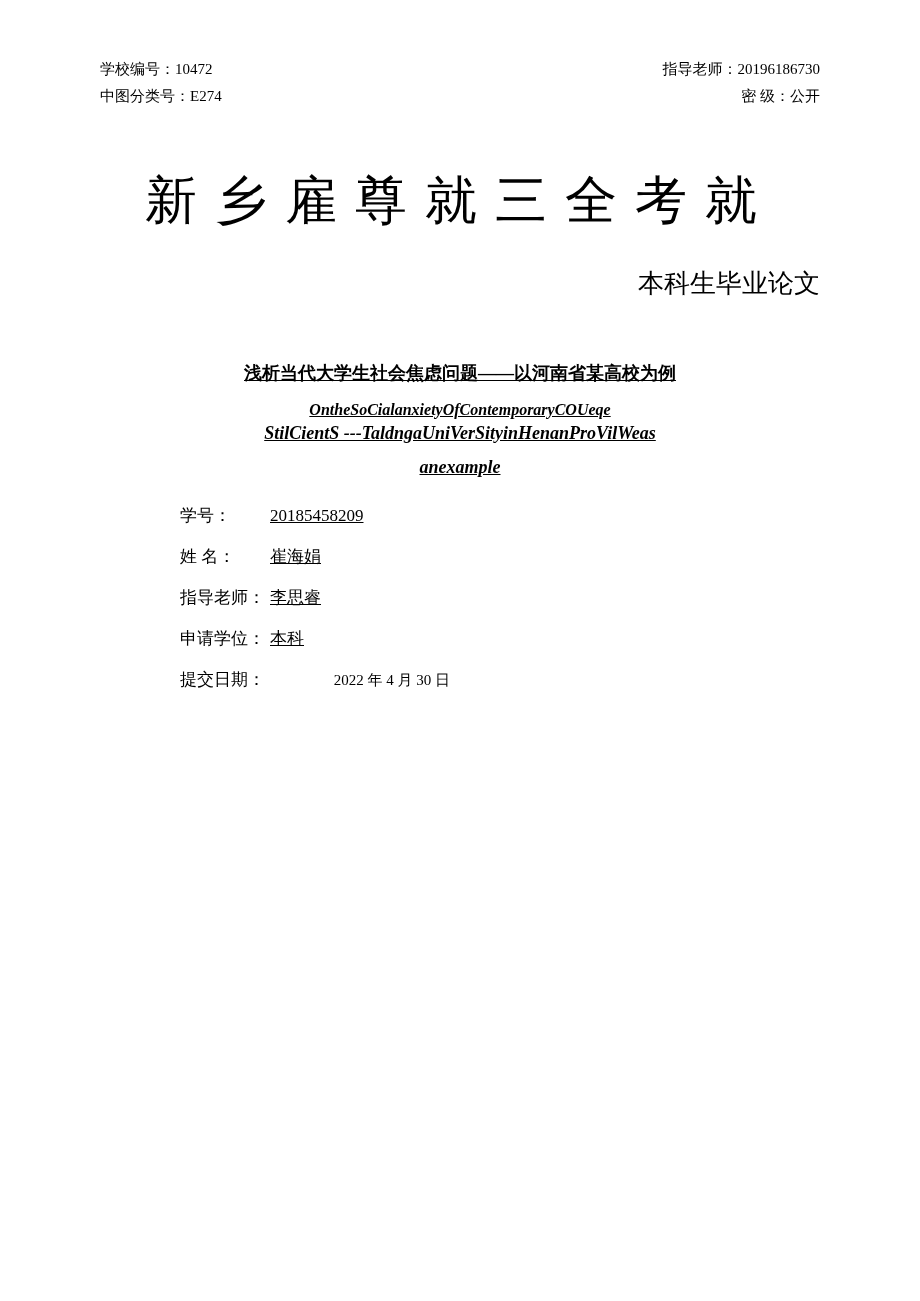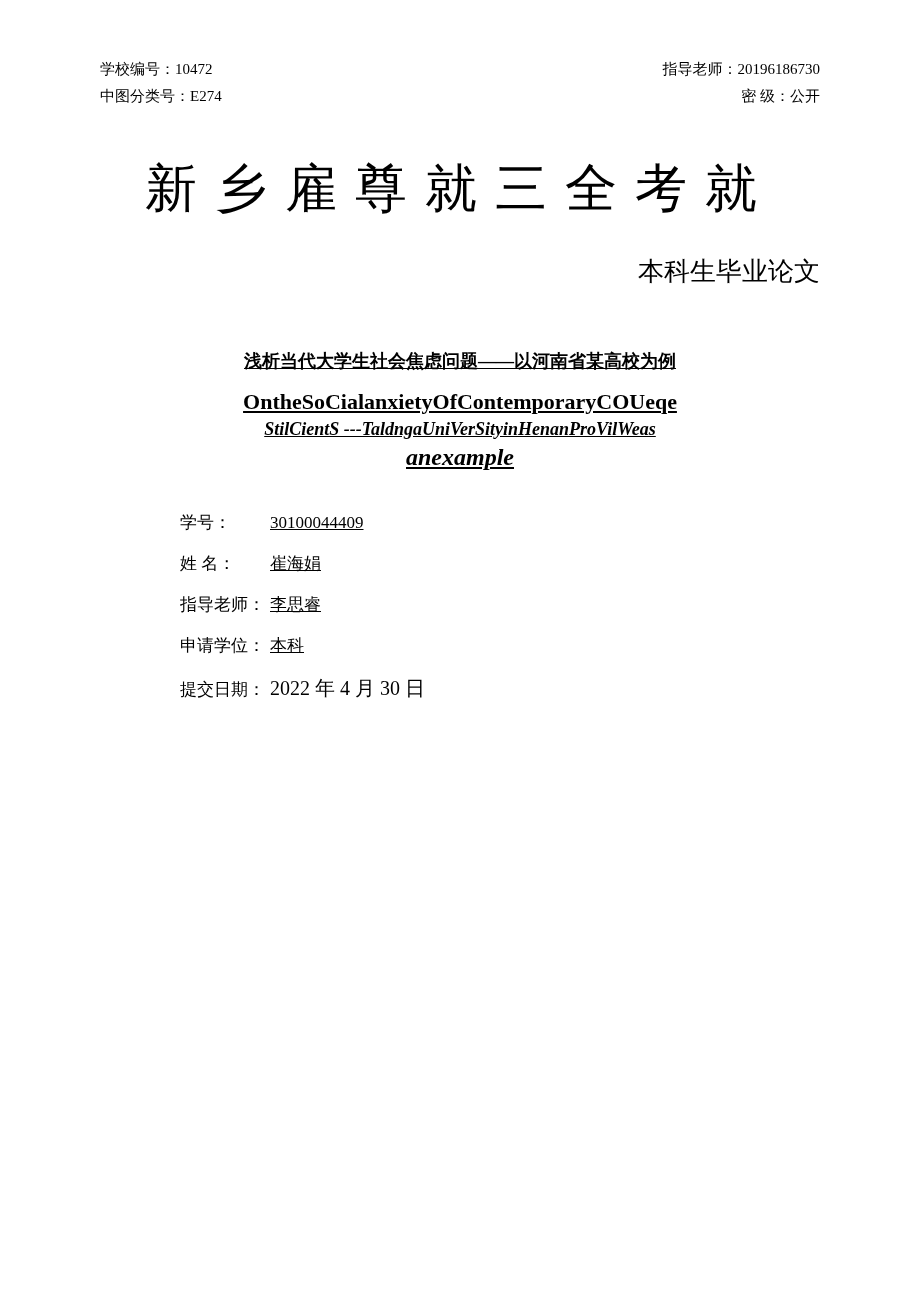--- a/index.html
+++ b/index.html
@@ -22,21 +22,21 @@
       justify-content: space-between;
       margin-bottom: 8px;
       font-size: 15px;
     }
 
     .main-title {
       text-align: center;
       font-size: 52px;
       font-family: "KaiTi", "楷体", "STKaiti", serif;
       letter-spacing: 18px;
-      margin-top: 48px;
+      margin-top: 60px;
       margin-bottom: 30px;
       font-weight: normal;
     }
 
     .subtitle {
       text-align: right;
       font-size: 26px;
       font-family: "SimSun", "宋体", serif;
       margin-bottom: 60px;
       font-weight: normal;
@@ -46,44 +46,45 @@
       text-align: center;
       font-size: 18px;
       font-weight: bold;
       text-decoration: underline;
       margin-bottom: 16px;
       font-family: "SimSun", "宋体", serif;
     }
 
     .english-topic1 {
       text-align: center;
-      font-size: 22px;
+      font-size: 16px;
       font-weight: bold;
       text-decoration: underline;
+      font-style: italic;
       margin-bottom: 4px;
       font-family: "Times New Roman", serif;
     }
 
     .english-topic2 {
       text-align: center;
       font-size: 18px;
       font-weight: bold;
       text-decoration: underline;
       font-style: italic;
-      margin-bottom: 4px;
+      margin-bottom: 13px;
       font-family: "Times New Roman", serif;
     }
 
     .english-topic3 {
       text-align: center;
-      font-size: 24px;
+      font-size: 18px;
       font-weight: bold;
       text-decoration: underline;
       font-style: italic;
-      margin-bottom: 40px;
+      margin-bottom: 26px;
       font-family: "Times New Roman", serif;
     }
 
     .info-section {
       margin-left: 80px;
     }
 
     .info-row {
       display: flex;
       align-items: baseline;
@@ -97,23 +98,24 @@
     }
 
     .info-value {
       font-size: 17px;
       text-decoration: underline;
       min-width: 180px;
       display: inline-block;
     }
 
     .info-value-plain {
-      font-size: 20px;
+      font-size: 15px;
       min-width: 180px;
       display: inline-block;
+      text-align: right;
     }
   </style>
 </head>
 <body>
 
 <div class="meta-section">
   <div>
     <span>学校编号：</span><span>10472</span>
   </div>
   <div>
@@ -137,21 +139,21 @@
 <div class="chinese-topic">浅析当代大学生社会焦虑问题——以河南省某高校为例</div>
 
 <div class="english-topic1">OntheSoCialanxietyOfContemporaryCOUeqe</div>
 <div class="english-topic2">StilCientS ---TaldngaUniVerSityinHenanProVilWeas</div>
 <div class="english-topic3">anexample</div>
 
 <div class="info-section">
 
   <div class="info-row">
     <span class="info-label">学号：</span>
-    <span class="info-value">30100044409</span>
+    <span class="info-value">20185458209</span>
   </div>
 
   <div class="info-row">
     <span class="info-label">姓    名：</span>
     <span class="info-value">崔海娟</span>
   </div>
 
 
 
 

